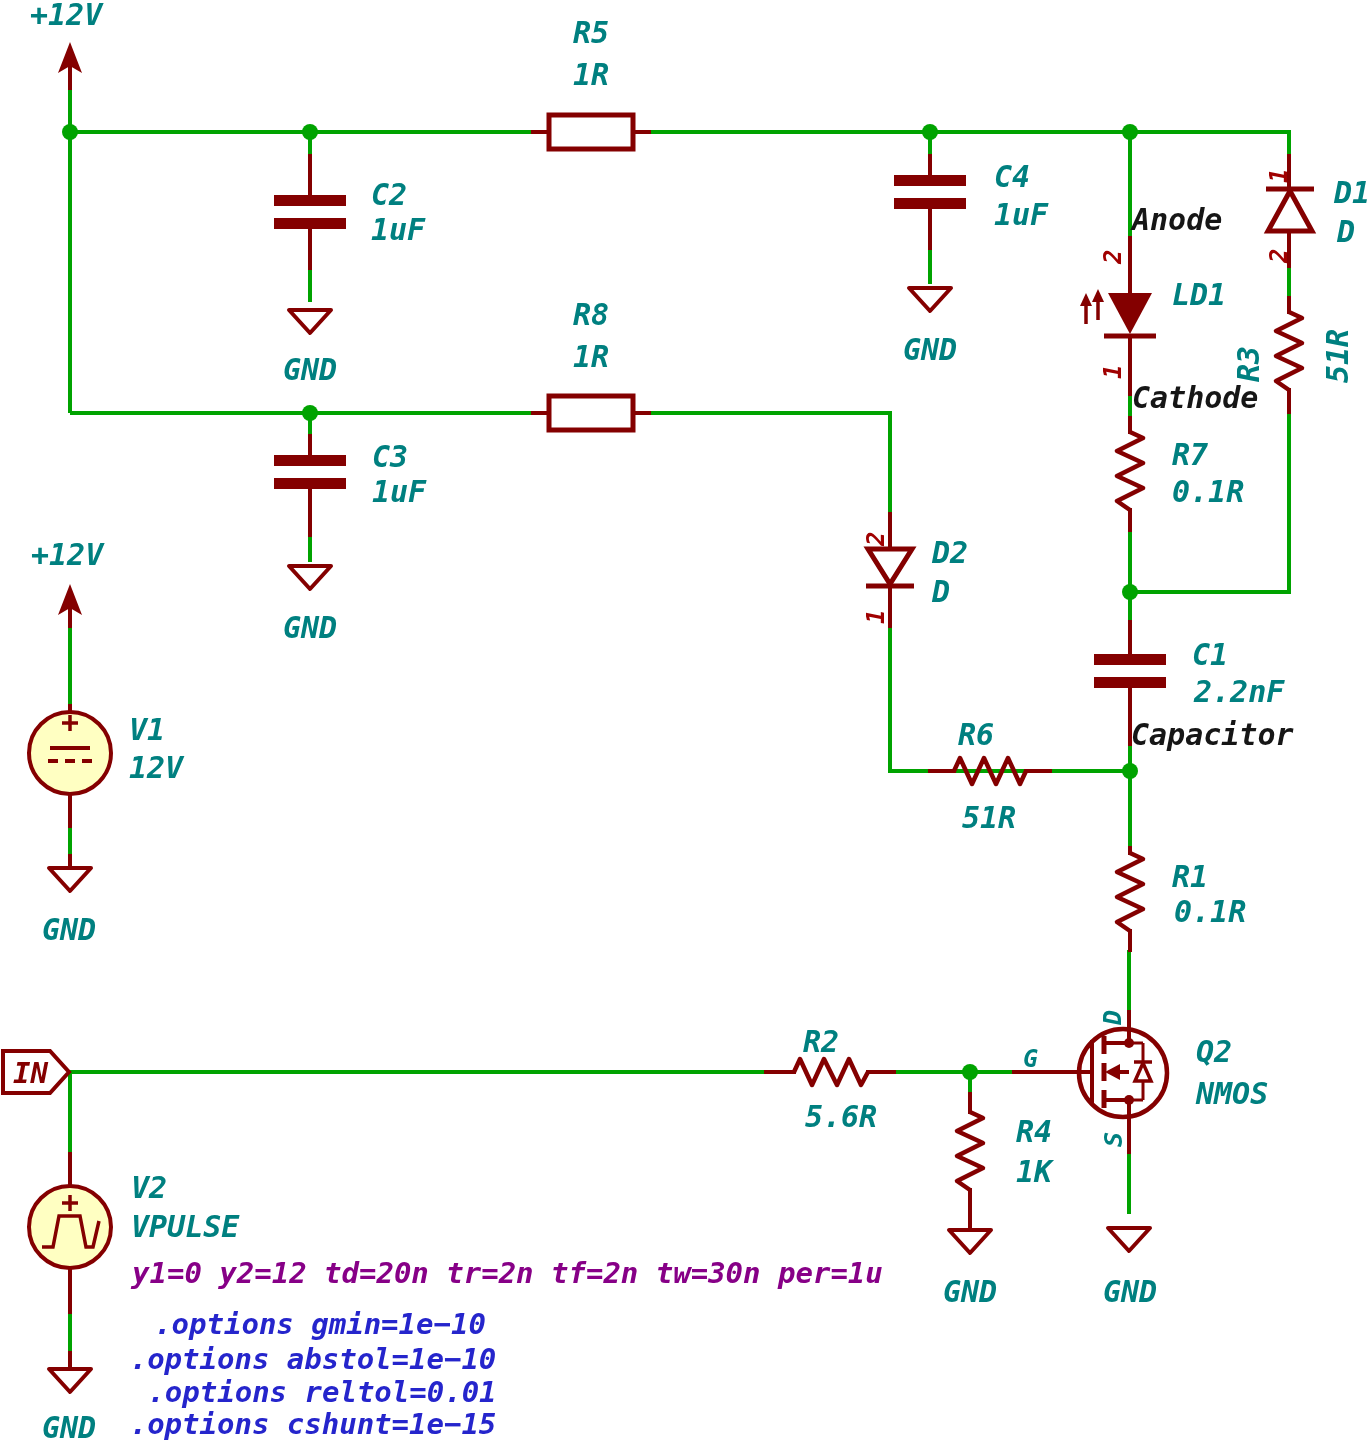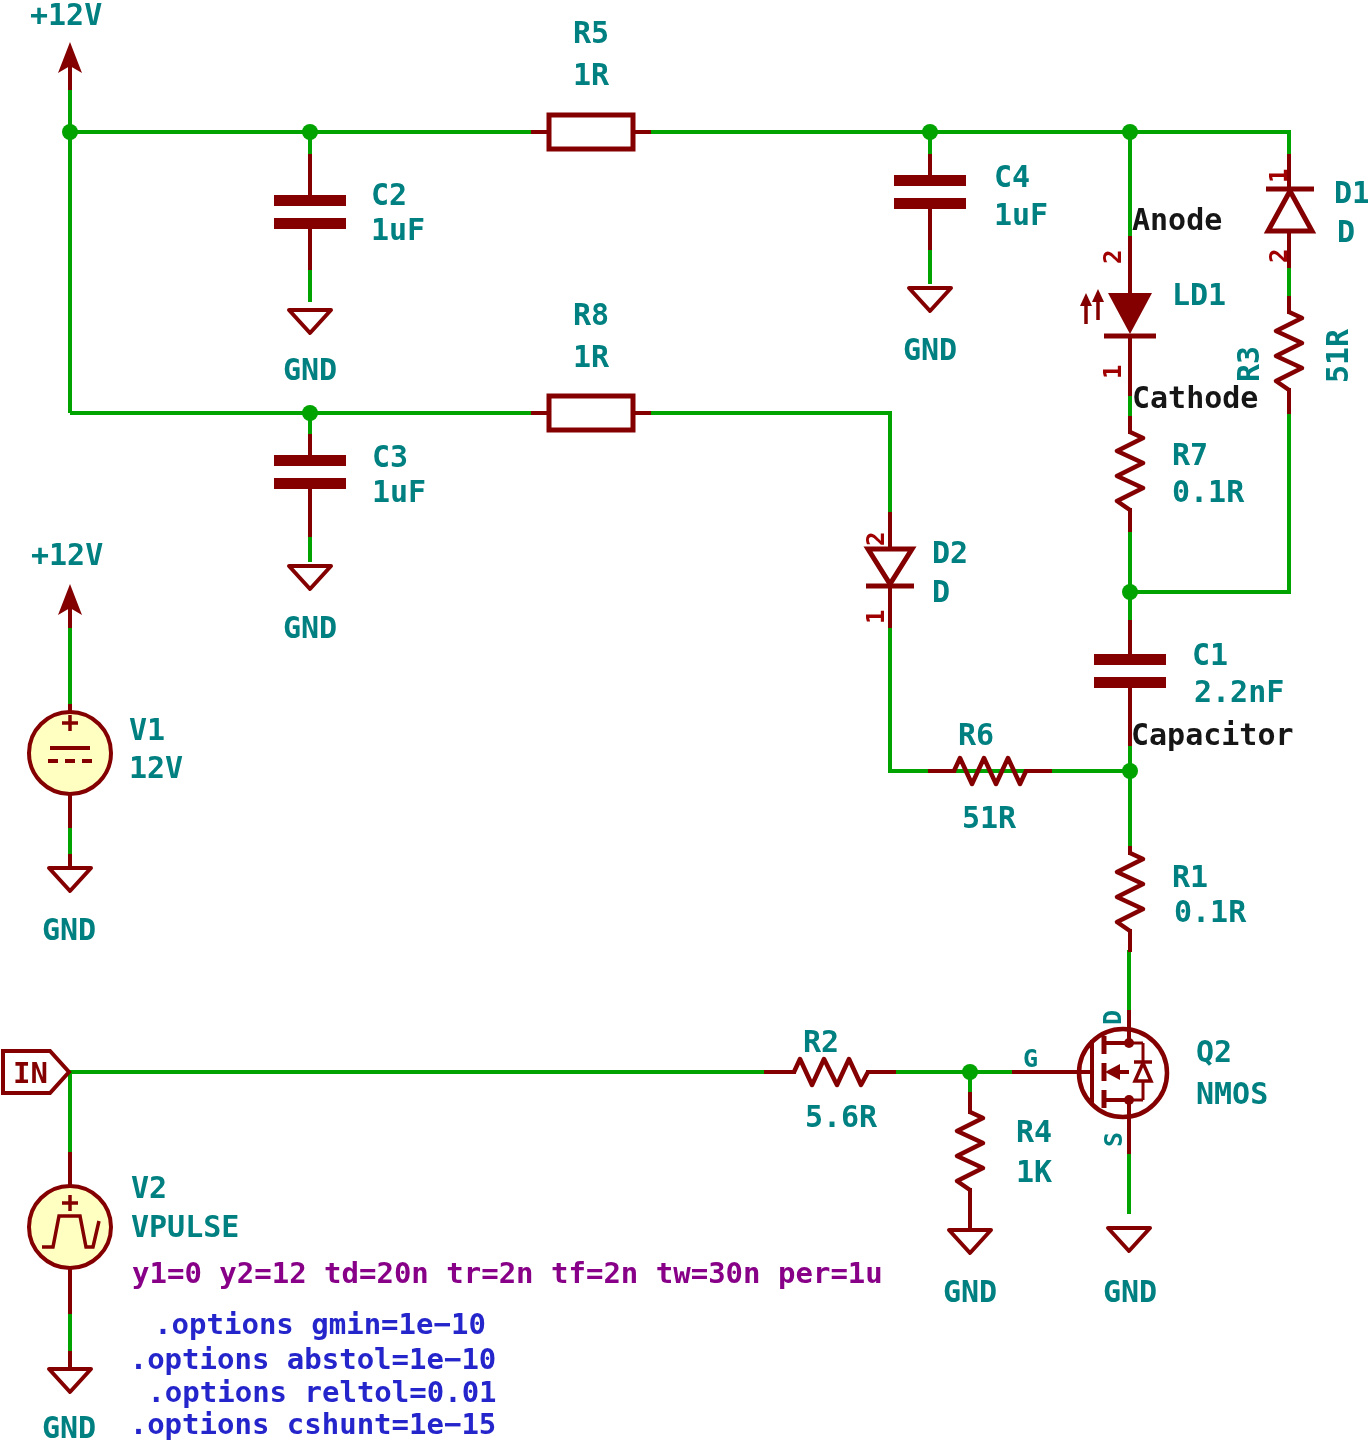--- a/index.html
+++ b/index.html
@@ -1,16 +1,16 @@
 <!DOCTYPE html>
 <html><head>
 <meta charset="utf-8">
 <style>
   html,body{margin:0;padding:0;background:#fff;}
-  .stage{position:relative;width:1368px;height:1442px;background:#ffffff;overflow:hidden;}
+  .stage{position:relative;width:1368px;height:1442px;background:#ffffff;overflow:hidden;font-style:italic;}
   svg{display:block;}
   text{font-family:"DejaVu Sans Mono",monospace;font-weight:700;}
   .t30{font-size:30px;fill:#008080;}
   .pname{font-size:30px;fill:#161616;}
   .pnum{font-size:24px;fill:#A00000;}
   .gds{font-size:25px;fill:#008080;}
   .dir{font-size:29px;fill:#2525CC;}
   .par{font-size:29px;fill:#870087;}
   .port{font-size:29px;fill:#840000;}
   .wire{stroke:#00A300;stroke-width:4;fill:none;}

